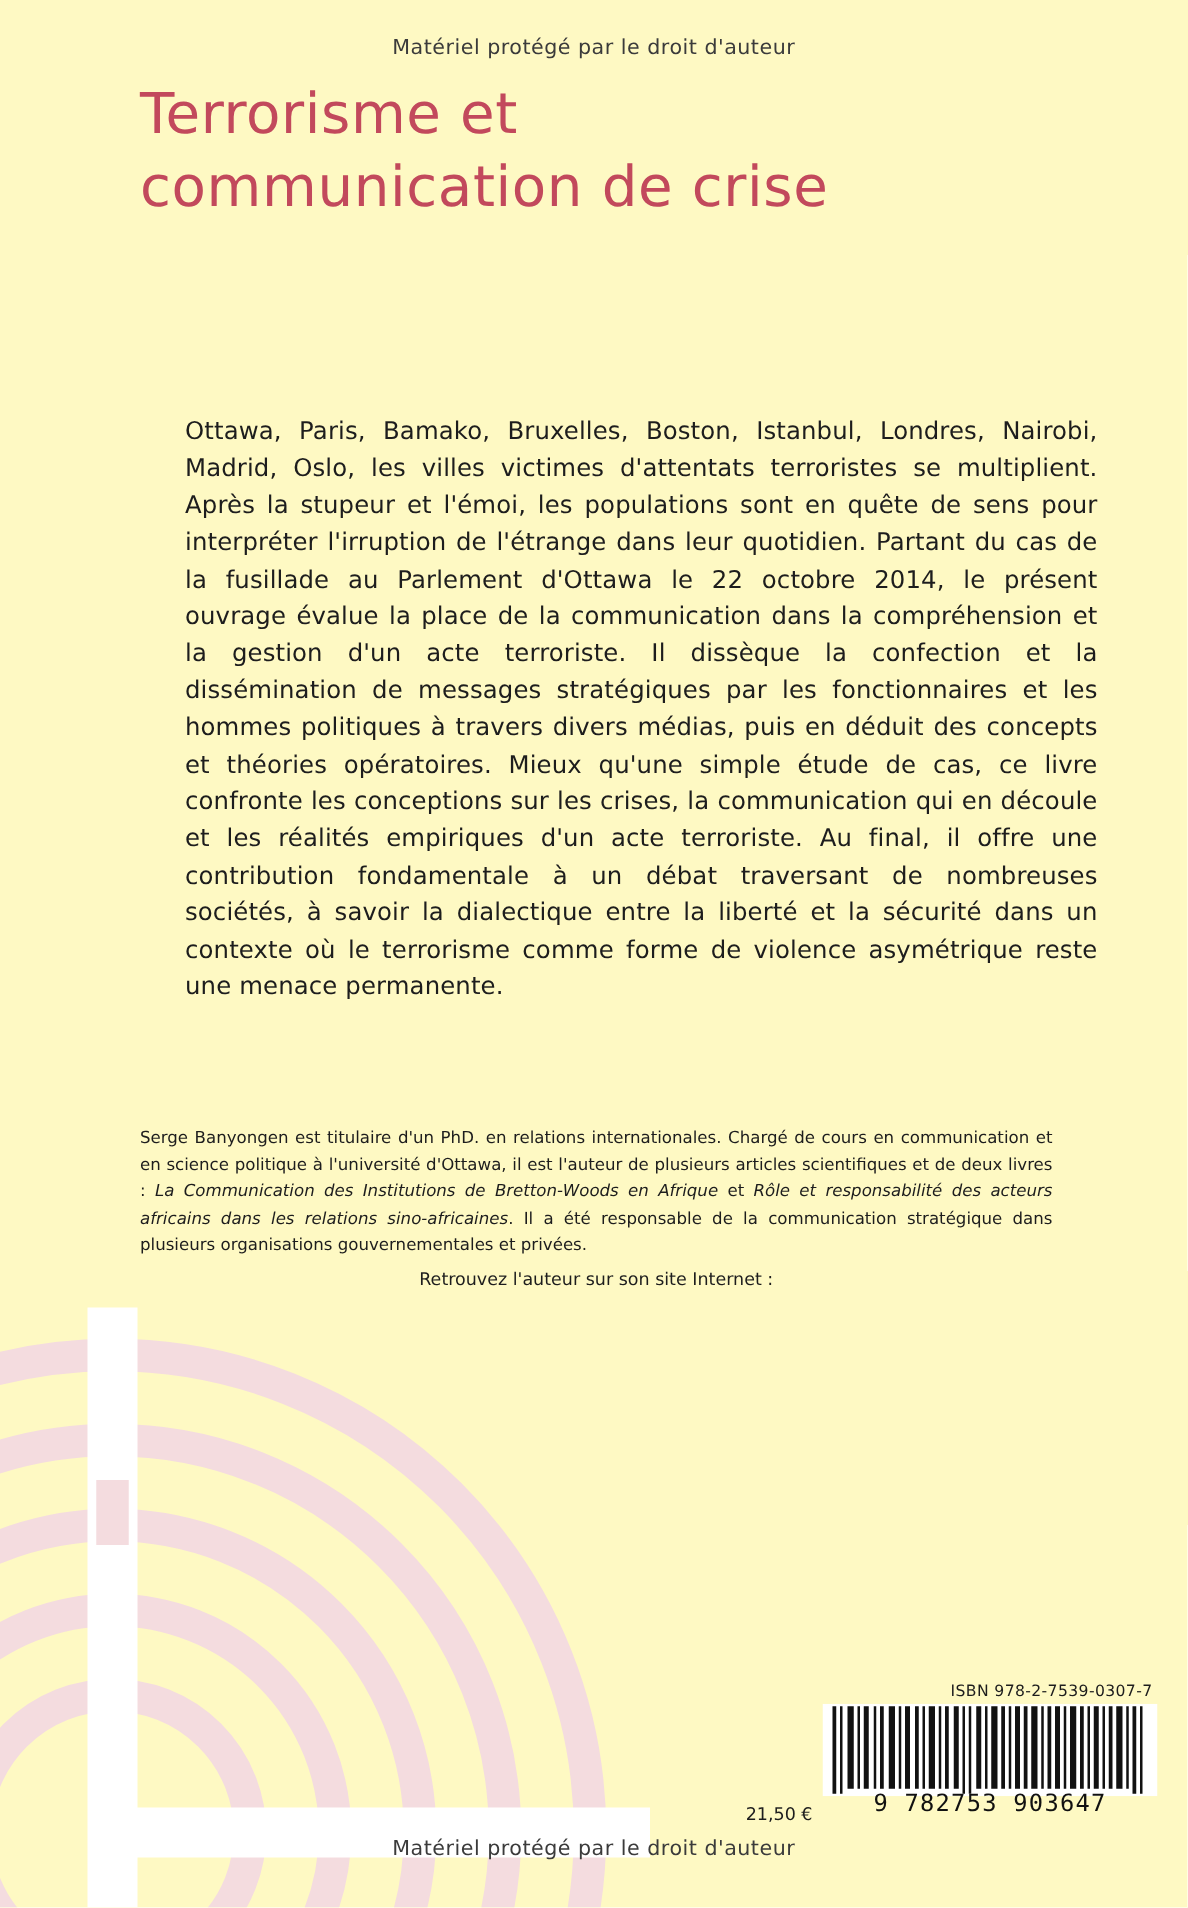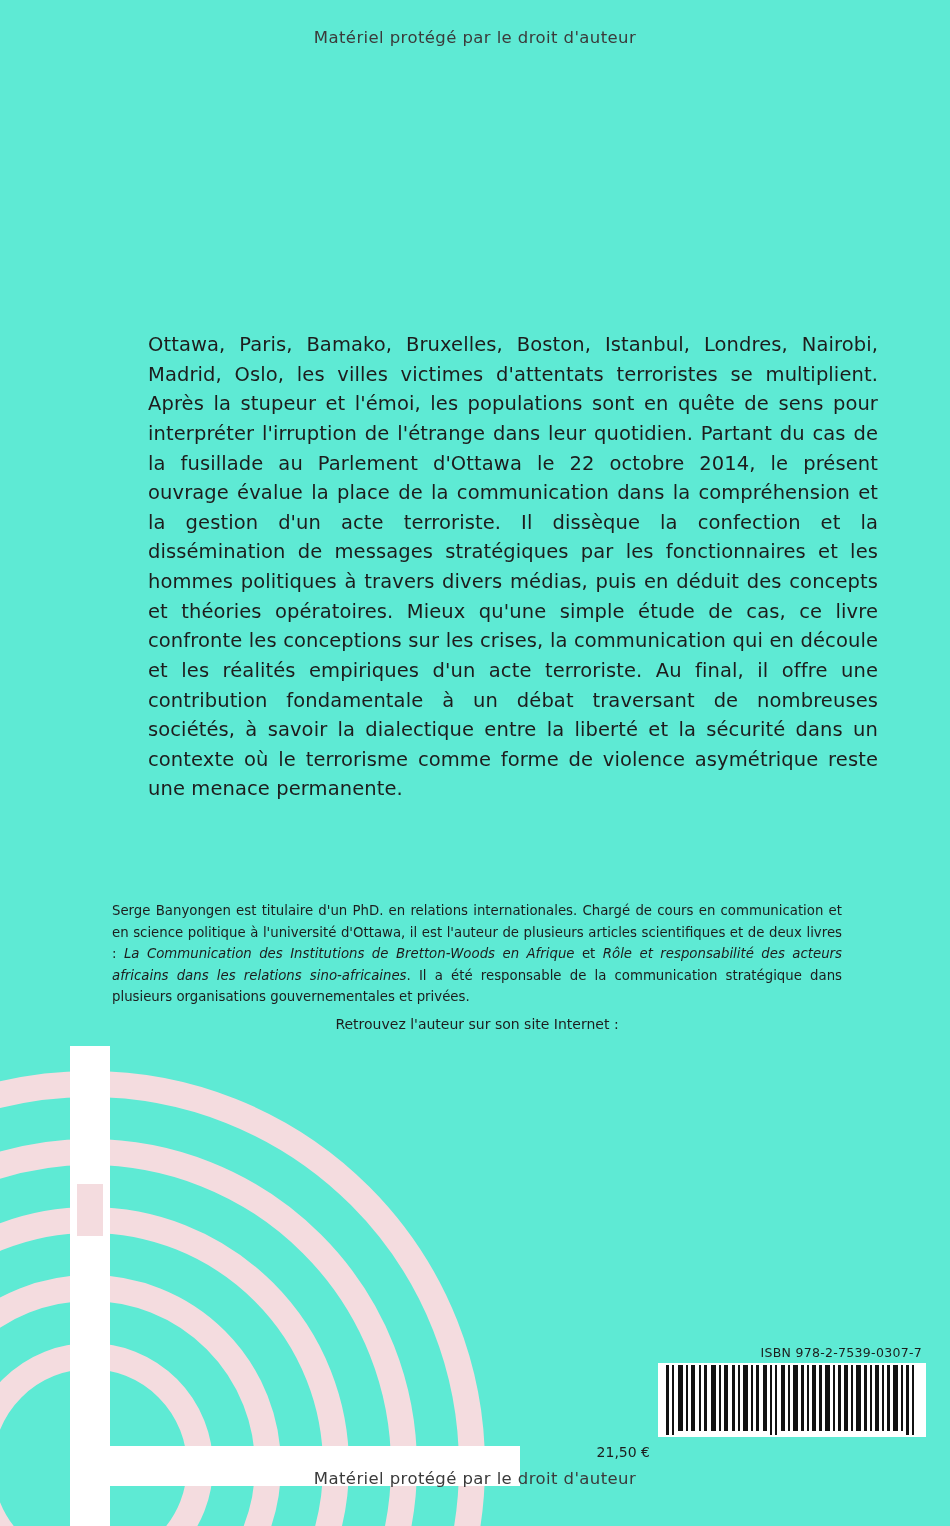--- a/index.html
+++ b/index.html
@@ -7,21 +7,21 @@
     padding: 0;
     background: #ffffff;
   }
   body {
     font-family: "DejaVu Sans", sans-serif;
   }
   .page {
     position: relative;
     width: 950px;
     height: 1526px;
-    background: #5eead4;
+    background: #fef9c3;
     overflow: hidden;
   }
 
   
   .deco {
     position: absolute;
     left: -340px;
     bottom: -320px;
     width: 860px;
     height: 860px;
@@ -159,20 +159,24 @@
       </g>
       <g fill="none" stroke="#f4dcdf" stroke-width="26">
         <path d="M430 198 L430 250"></path>
         <path d="M430 710 L430 762"></path>
       </g>
     </svg>
   </div>
 
   <div class="copyright-top">Matériel protégé par le droit d'auteur</div>
 
+  <div class="title">
+    <span class="line">Terrorisme et</span>
+    <span class="line">communication de crise</span>
+  </div>
 
   <div class="blurb">Ottawa, Paris, Bamako, Bruxelles, Boston, Istanbul, Londres, Nairobi, Madrid, Oslo, les villes victimes d'attentats terroristes se multiplient. Après la stupeur et l'émoi, les populations sont en quête de sens pour interpréter l'irruption de l'étrange dans leur quotidien. Partant du cas de la fusillade au Parlement d'Ottawa le 22 octobre 2014, le présent ouvrage évalue la place de la communication dans la compréhension et la gestion d'un acte terroriste. Il dissèque la confection et la dissémination de messages stratégiques par les fonctionnaires et les hommes politiques à travers divers médias, puis en déduit des concepts et théories opératoires. Mieux qu'une simple étude de cas, ce livre confronte les conceptions sur les crises, la communication qui en découle et les réalités empiriques d'un acte terroriste. Au final, il offre une contribution fondamentale à un débat traversant de nombreuses sociétés, à savoir la dialectique entre la liberté et la sécurité dans un contexte où le terrorisme comme forme de violence asymétrique reste une menace permanente.</div>
 
   <div class="bio">
     <span>Serge Banyongen est titulaire d'un PhD. en relations internationales. Chargé de cours en communication et en science politique à l'université d'Ottawa, il est l'auteur de plusieurs articles scientifiques et de deux livres : </span><i>La Communication des Institutions de Bretton-Woods en Afrique</i><span> et </span><i>Rôle et responsabilité des acteurs africains dans les relations sino-africaines</i><span>. Il a été responsable de la communication stratégique dans plusieurs organisations gouvernementales et privées.</span>
   </div>
 
   <div class="website">
     <span>Retrouvez l'auteur sur son site Internet :</span>
   </div>
@@ -220,16 +224,17 @@
         <rect x="224" y="2" width="2" height="66"></rect>
         <rect x="229" y="2" width="3" height="66"></rect>
         <rect x="235" y="2" width="5" height="66"></rect>
         <rect x="243" y="2" width="2" height="66"></rect>
         <rect x="248" y="2" width="3" height="70"></rect>
         <rect x="254" y="2" width="2" height="70"></rect>
       </g>
     </svg>
   </div>
 
+  <div class="ean-digits">9  782753 903647</div>
   <div class="price">21,50 €</div>
 
   <div class="copyright-bottom">Matériel protégé par le droit d'auteur</div>
 </div>
 
 </body></html>

